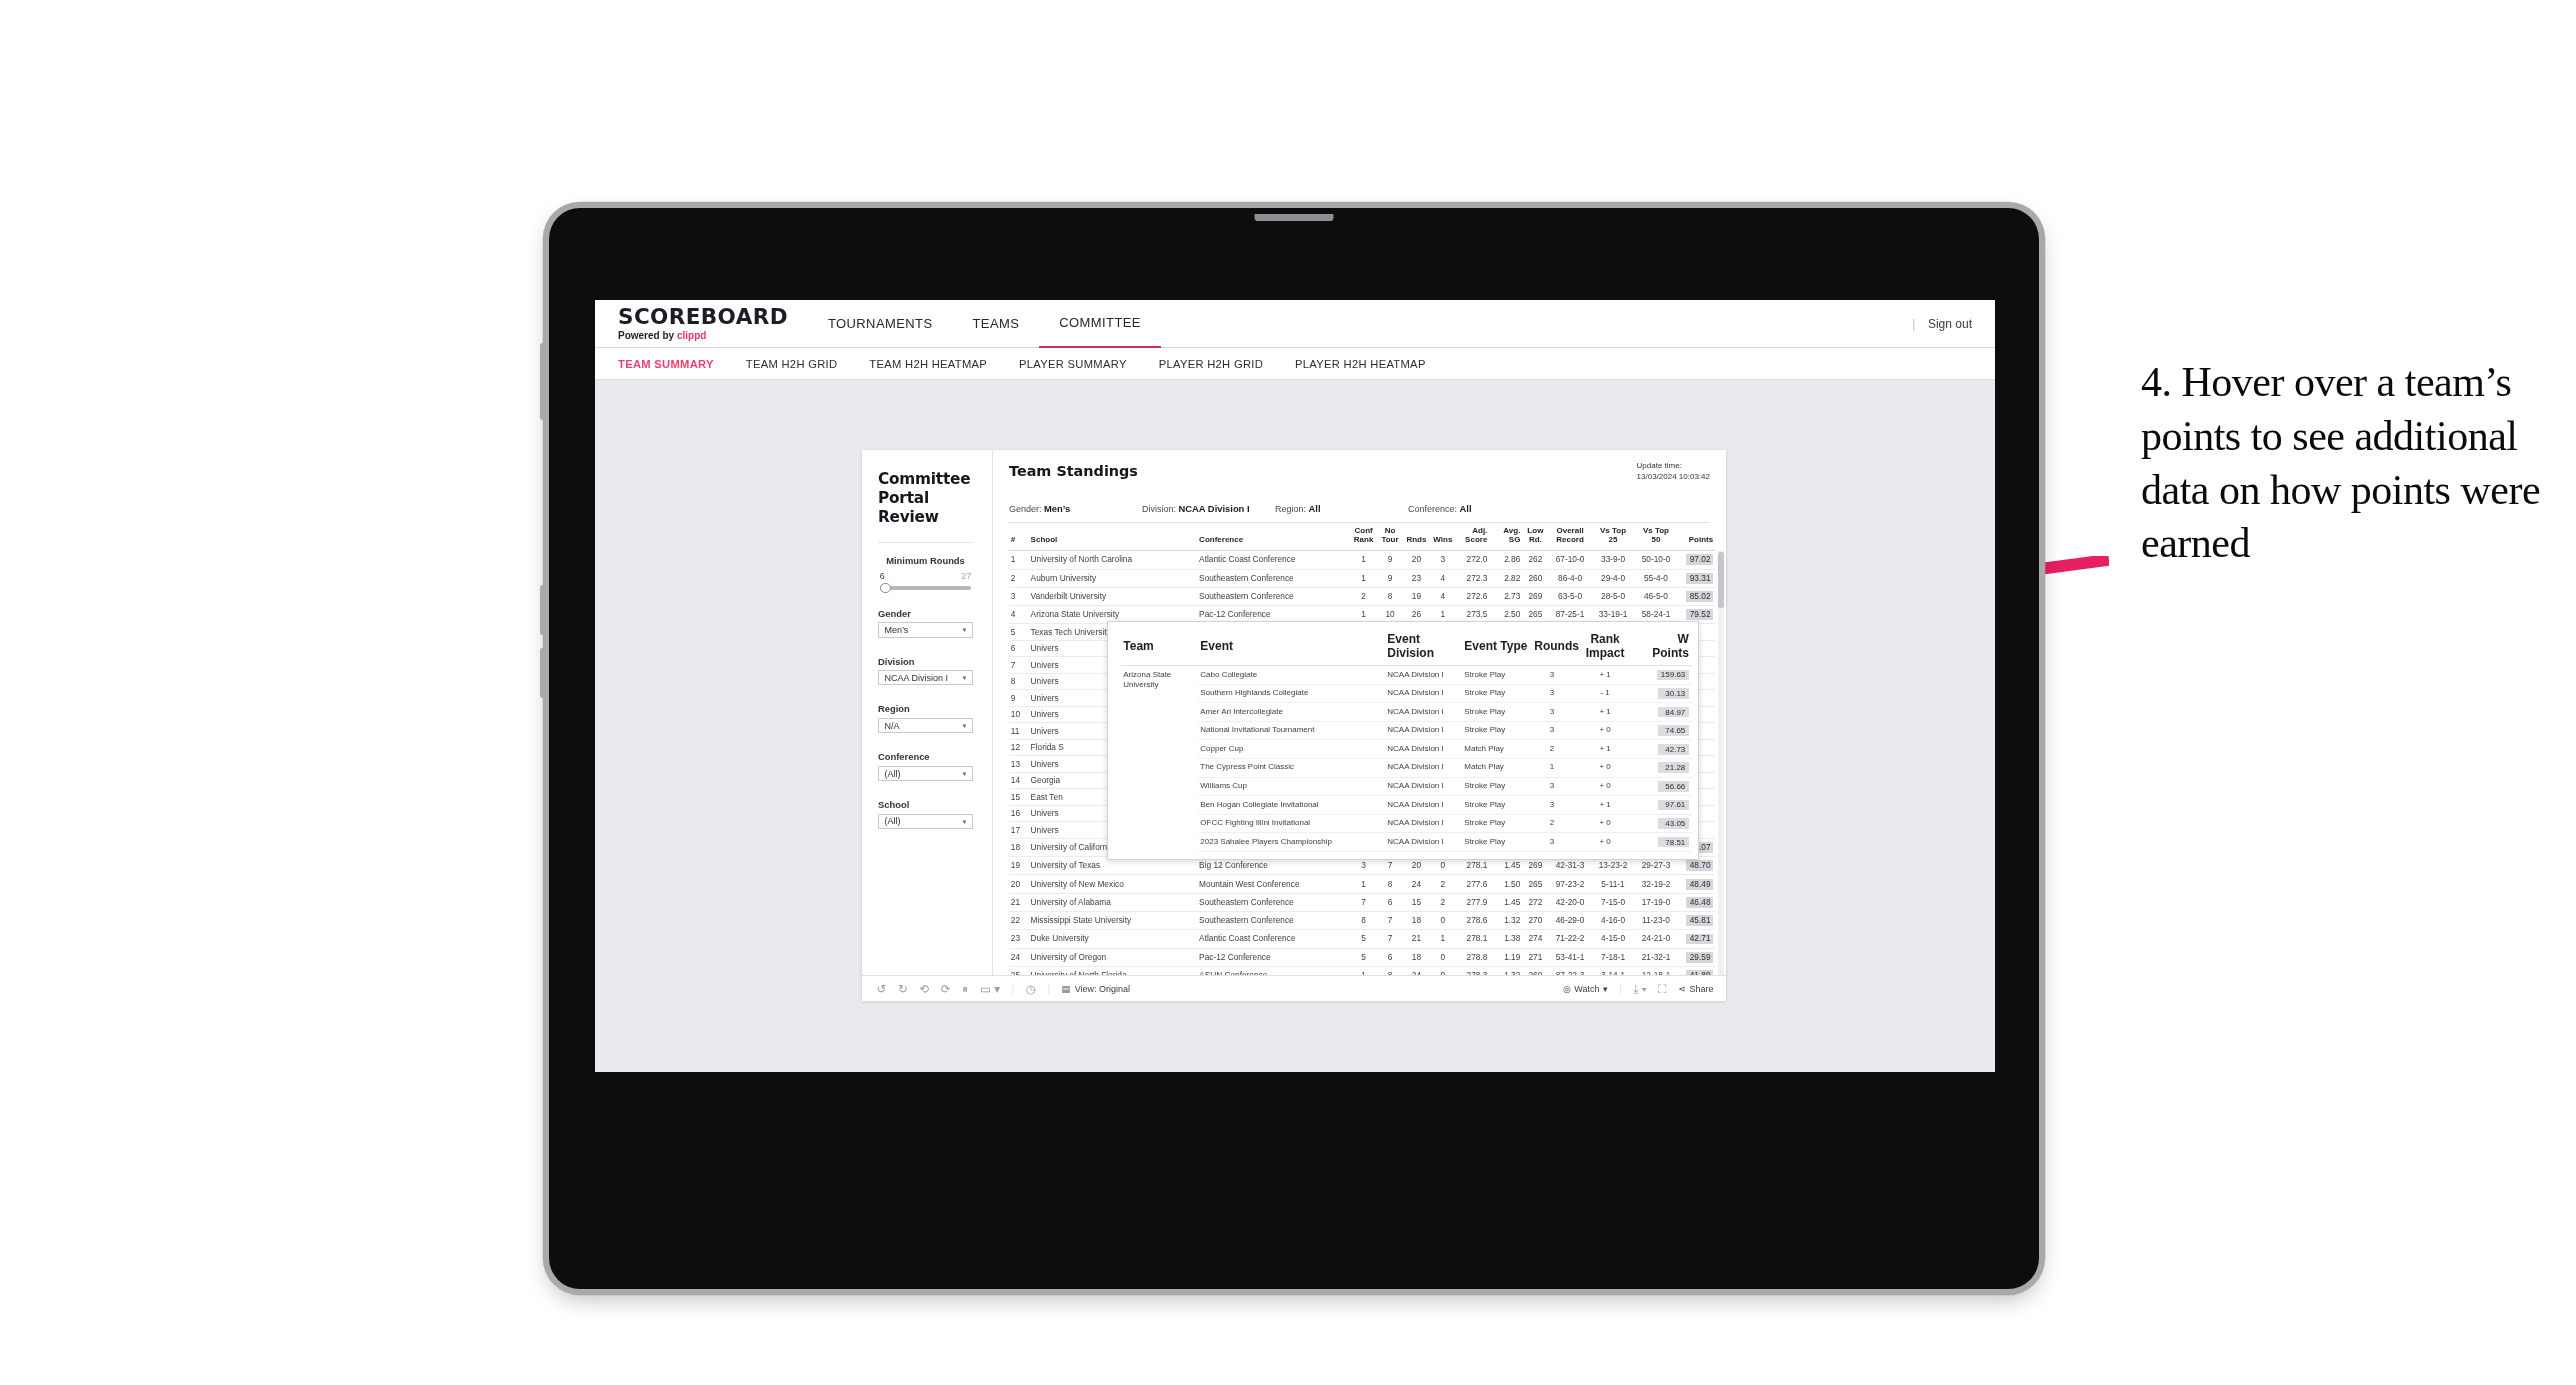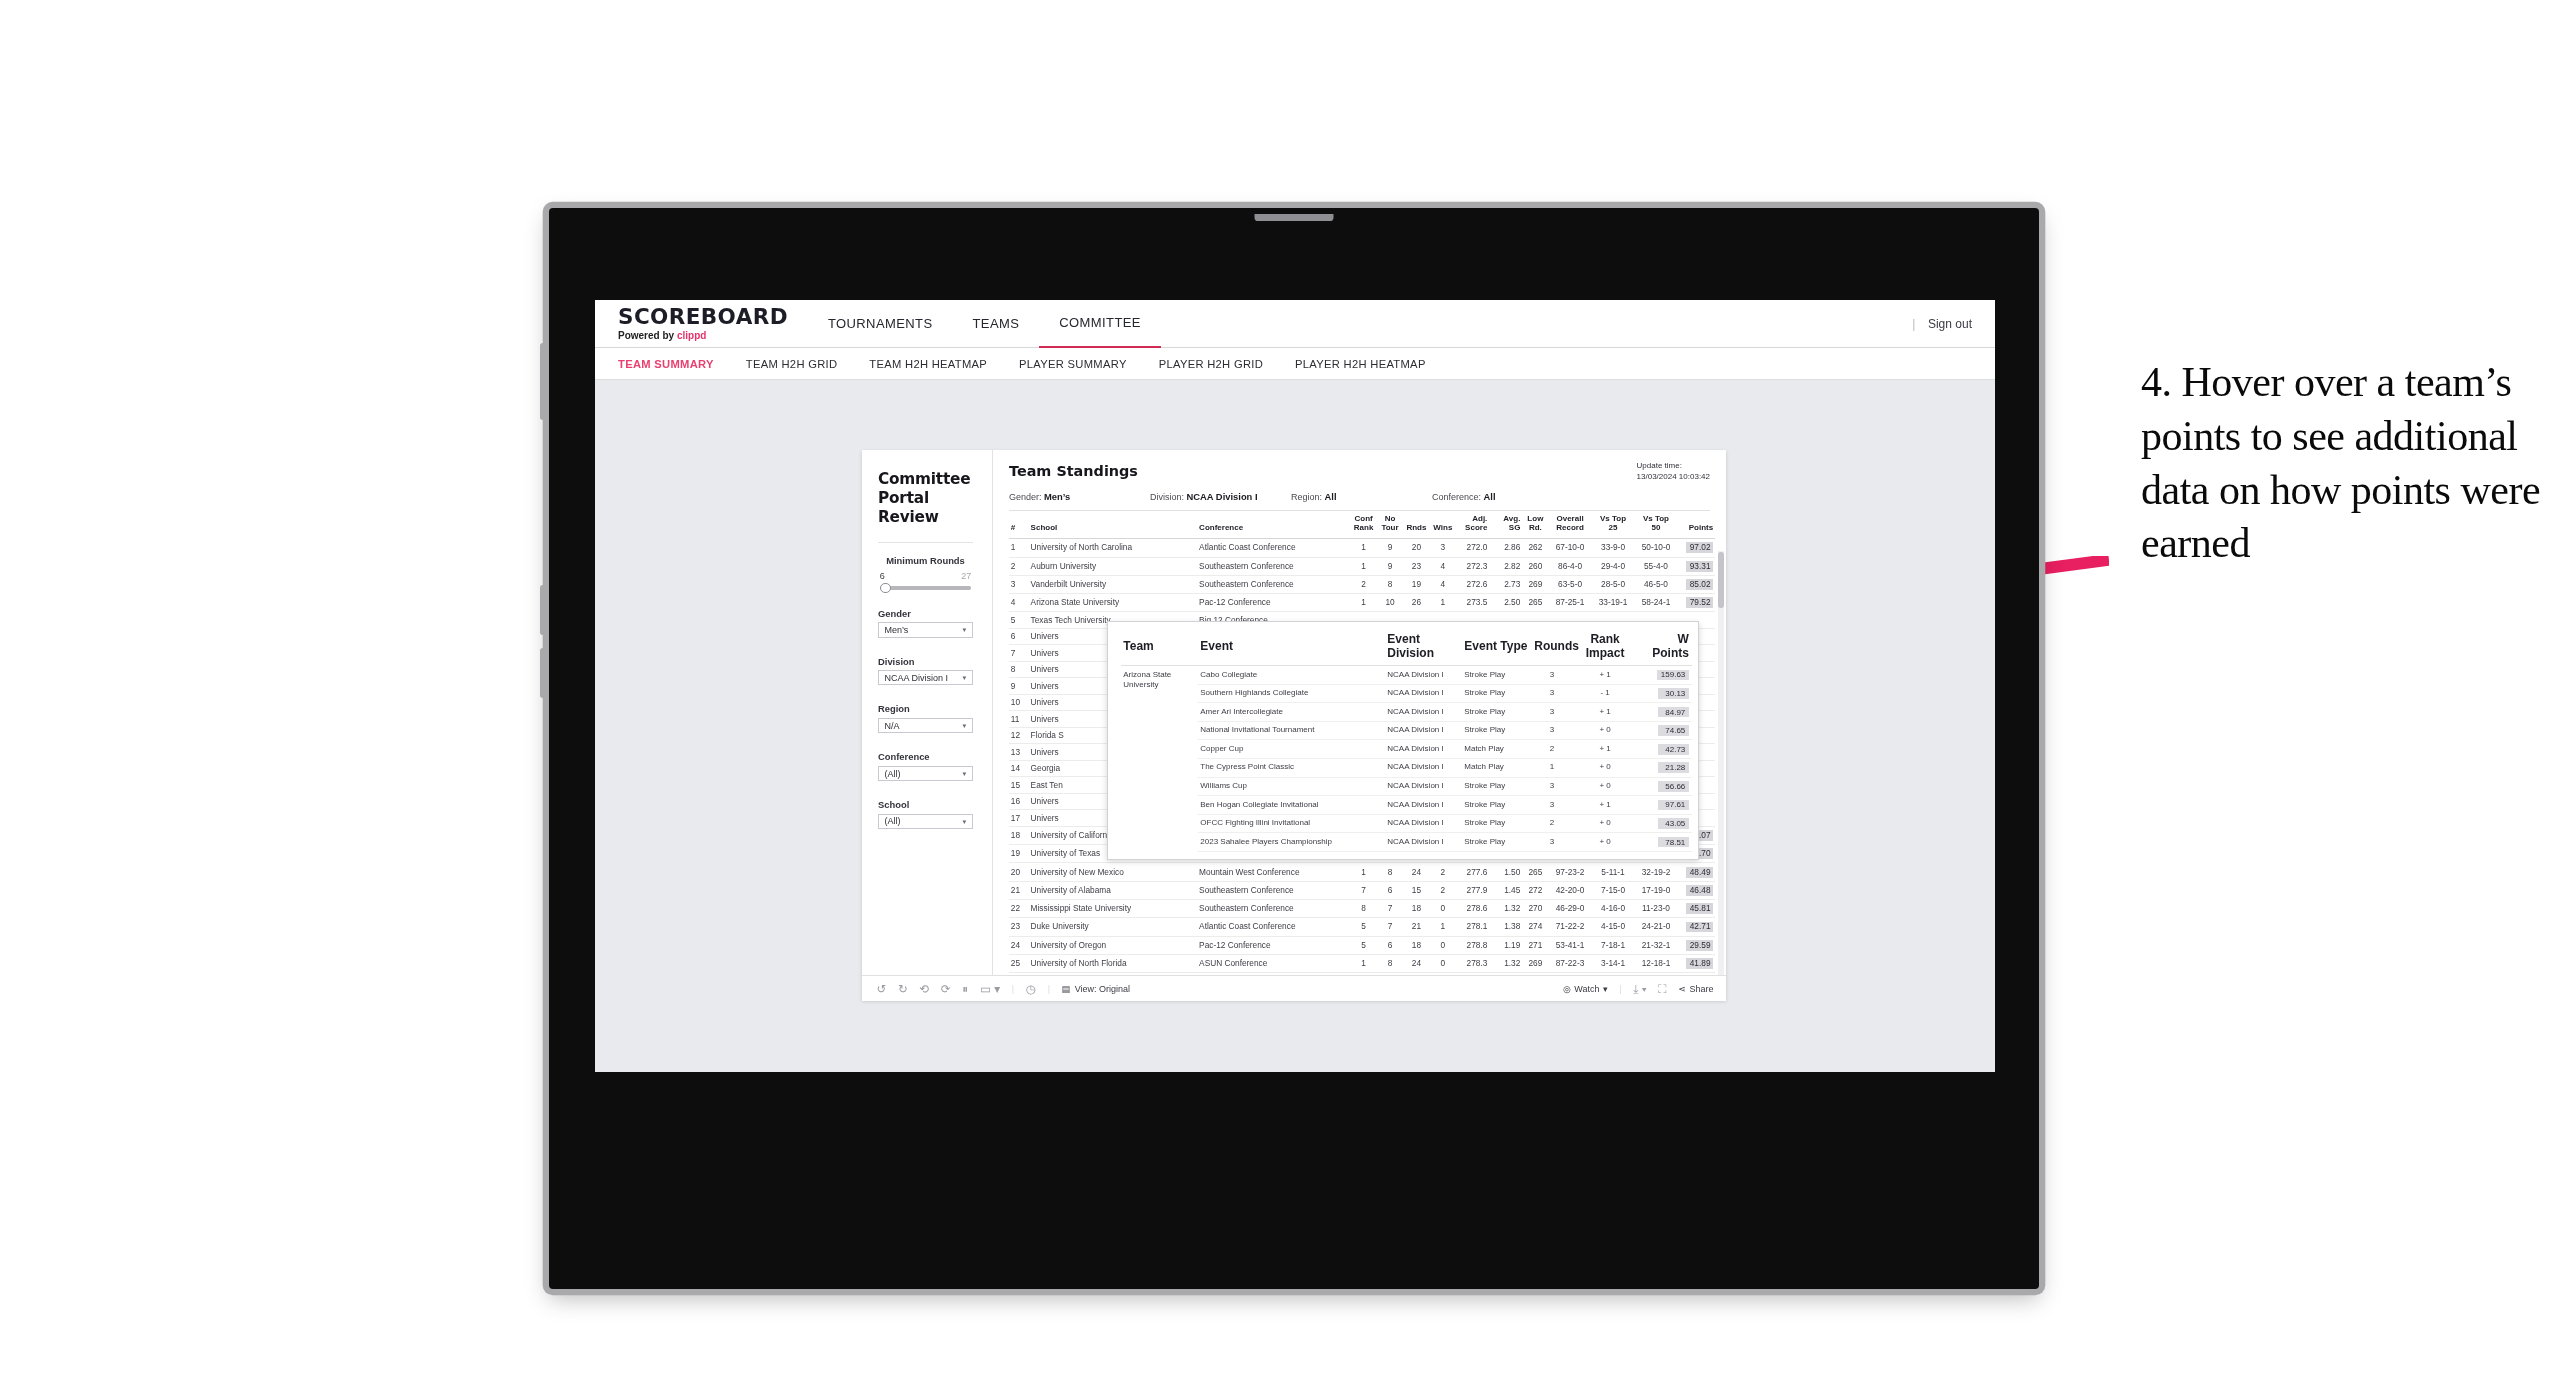--- a/index.html
+++ b/index.html
@@ -9,21 +9,21 @@
     font-family: "Liberation Sans", sans-serif;
     overflow: hidden;
   }
 
   
   #tablet-device {
     position: absolute;
     left: 549px; top: 208px;
     width: 1490px; height: 1081px;
     background: #0d0d0d;
-    border-radius: 4px;
+    border-radius: 31px;
     box-shadow: 0 0 0 6.3px #a9a9ac, 0 9px 23px rgba(0,0,0,.28);
   }
   #tablet-camera {
     position: absolute; left: 50%; top: 6.3px;
     transform: translateX(-50%);
     width: 79px; height: 6.3px;
     background: #8e8e93; border-radius: 0 0 3.6px 3.6px;
   }
   .side-btn {
     position: absolute; left: -9px;
@@ -140,21 +140,21 @@
   #standings-header { padding: 12.6px 14.4px 0 16px; position: relative; }
   #standings-title {
     font-family: "DejaVu Sans", sans-serif;
     font-weight: 700; font-size: 14.4px; color: #16161c;
   }
   #update-block {
     position: absolute; right: 16px; top: 10.8px;
     font-size: 8px; color: #30303a; line-height: 1.35; text-align: left;
   }
   #filter-summary {
-    display: flex; gap: 8px; margin-top: 12px;
+    display: flex; gap: 0; margin-top: 24px;
     font-size: 9px; color: #4a4a53;
   }
   .fs-item { width: 133px; }
   .fs-item b { color: #1b1b22; font-size: 9.4px; }
   #standings-rule { height: 0.9px; background: #e0e0e0; margin: 8px 16px 0 16px; }
 
   
   #standings-table {
     width: calc(100% - 27px); margin: 0 0 0 16px;
     border-collapse: collapse; font-size: 8.3px; color: #3c3c45;

